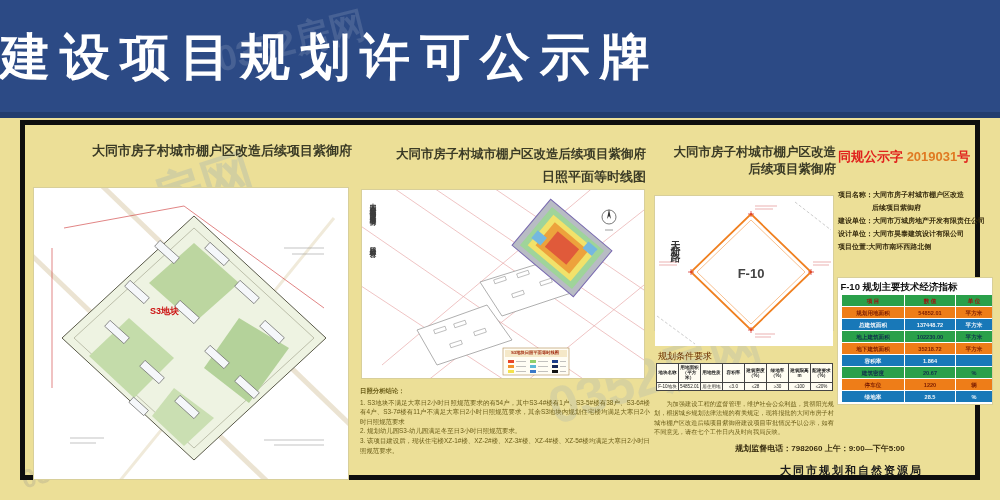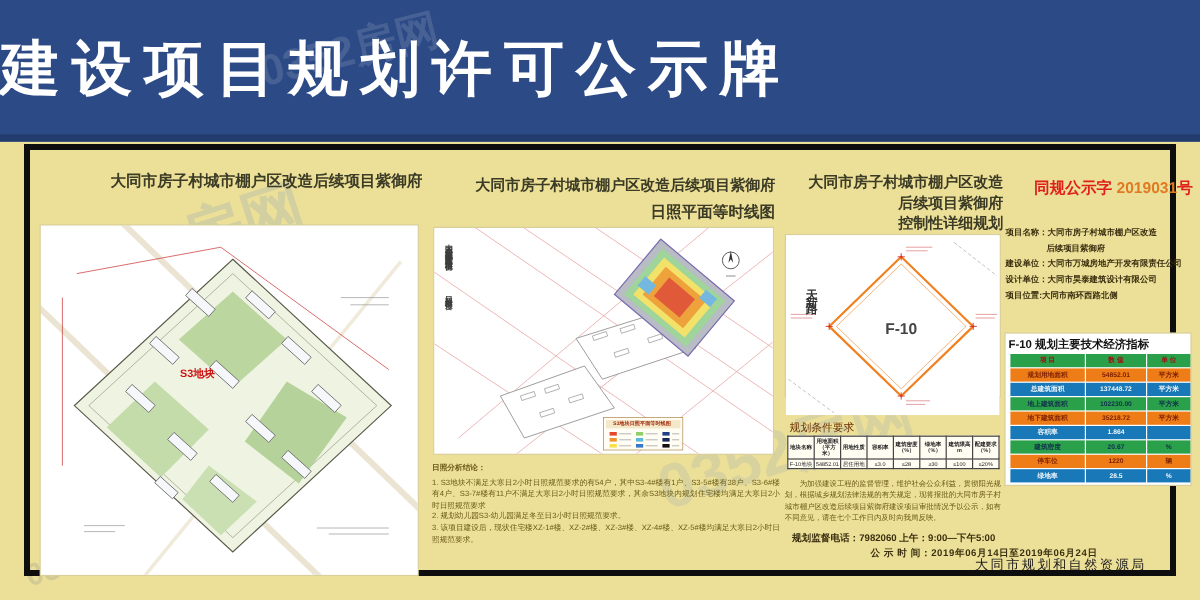--- a/index.html
+++ b/index.html
@@ -32,21 +32,21 @@
          font-size:6.5px;letter-spacing:1px;font-weight:bold;}
   .vt-main{left:368px;top:198px;height:175px;}
   .vt-gap{display:inline-block;height:10px;}
   .notes{position:absolute;left:360px;top:386px;width:290px;color:#6a5c17;font-size:6.4px;
          line-height:9.6px;text-align:justify;}
   .notes .nt-title{font-weight:bold;margin-bottom:2px;}
   
   .rt1{left:650px;top:144px;width:186px;font-size:12.5px;}
   .rt2{left:650px;top:161px;width:186px;font-size:12.5px;}
   .rt3{left:650px;top:178px;width:186px;font-size:12.5px;}
-  .notice{position:absolute;left:838px;top:148px;width:156px;font-size:13px;font-weight:bold;color:#e0201c;text-align:right;}
+  .notice{position:absolute;left:838px;top:148px;width:156px;font-size:13px;font-weight:bold;color:#e0201c;}
   .notice .num{color:#e07a22;}
   .info{position:absolute;left:838px;top:188px;width:158px;font-size:7px;font-weight:bold;
         color:#3a2f10;line-height:13px;}
   .info .ind{padding-left:34px;display:block;}
   .fbox{left:655px;top:196px;width:178px;height:134px;}
   .street{position:absolute;left:668px;top:232px;writing-mode:vertical-rl;text-orientation:upright;
           font-size:10px;font-weight:bold;color:#333;letter-spacing:6px;}
   .cond-title{position:absolute;left:658px;top:350px;font-size:9px;font-weight:normal;color:#6b3000;}
   .cond-wrap{position:absolute;left:656px;top:363px;width:177px;}
   table.cond{border-collapse:collapse;width:177px;table-layout:fixed;background:#fffdf2;}
@@ -62,24 +62,24 @@
   .itable-wrap{position:absolute;left:841px;top:294px;width:148px;}
   table.ind{border-collapse:separate;border-spacing:1.5px;width:148px;table-layout:fixed;}
   table.ind td{font-size:5.6px;line-height:6px;height:9px;text-align:center;font-weight:bold;
         padding:1px 0;}
   tr.h td{background:#2aa04a;color:#a01010;}
   tr.r-o td{background:#ee7d18;color:#7c1d00;}
   tr.r-b td{background:#1878b8;color:#f0f6fa;}
   tr.r-g td{background:#2aa04a;color:#10304c;}
   
   .foot-line{position:absolute;font-size:8px;font-weight:bold;color:#3a2f10;}
-  .fl1{left:660px;top:443px;width:320px;}
+  .fl1{left:660px;top:443px;width:320px;text-align:center;}
   .fl2{left:660px;top:455px;width:320px;text-align:center;letter-spacing:0.5px;}
-  .agency{position:absolute;left:780px;top:463px;width:208px;text-align:center;font-size:11px;
-        font-weight:normal;color:#1c1c1c;letter-spacing:2px;}
+  .agency{position:absolute;left:780px;top:463px;width:208px;text-align:left;font-size:11px;
+        font-weight:bold;color:#1c1c1c;letter-spacing:2px;}
   svg{display:block;}
 </style>
 </head>
 <body>
 
 <div class="board">
 
   <div class="hdr">
     <div class="wm wm1">0352房网</div>
     <div class="hdr-title">建设项目规划许可公示牌</div>
@@ -230,21 +230,20 @@
 
   <div class="notes">
     <div class="nt-title">日照分析结论：</div>
     <div>1. S3地块不满足大寒日2小时日照规范要求的有54户，其中S3-4#楼有1户、S3-5#楼有38户、S3-6#楼有4户、S3-7#楼有11户不满足大寒日2小时日照规范要求，其余S3地块内规划住宅楼均满足大寒日2小时日照规范要求</div>
     <div>2. 规划幼儿园S3-幼儿园满足冬至日3小时日照规范要求。</div>
     <div>3. 该项目建设后，现状住宅楼XZ-1#楼、XZ-2#楼、XZ-3#楼、XZ-4#楼、XZ-5#楼均满足大寒日2小时日照规范要求。</div>
   </div>
 
   <div class="ptitle rt1">大同市房子村城市棚户区改造</div>
   <div class="ptitle rt2">后续项目紫御府</div>
-  <div class="ptitle rt3">控制性详细规划</div>
 
   <div class="notice">
     <span>同规公示字 </span><span class="num">2019031</span><span>号</span>
   </div>
 
   <div class="info">
     <div><span>项目名称：</span><span>大同市房子村城市棚户区改造</span></div>
     <div>
         <span class="ind">后续项目紫御府</span>
       </div>
@@ -374,18 +373,15 @@
             <td>28.5</td>
             <td>%</td>
           </tr>
     </tbody>
       </table>
   </div>
 
   <div class="foot-line fl1">
     <span>规划监督电话：</span><span>7982060  上午：9:00—下午5:00</span>
   </div>
-  <div class="foot-line fl2">
-    <span>公 示 时 间：</span><span>2019年06月14日至2019年06月24日</span>
-  </div>
   <div class="agency">大同市规划和自然资源局</div>
 
 </div>
 
 </body></html>

